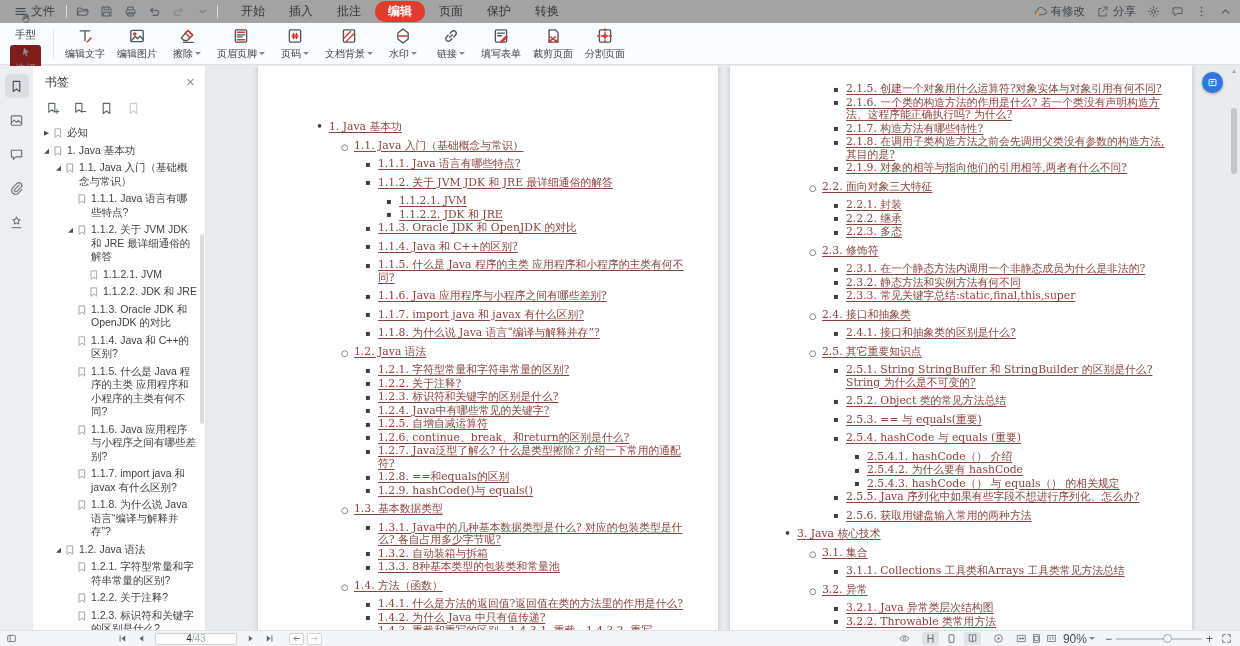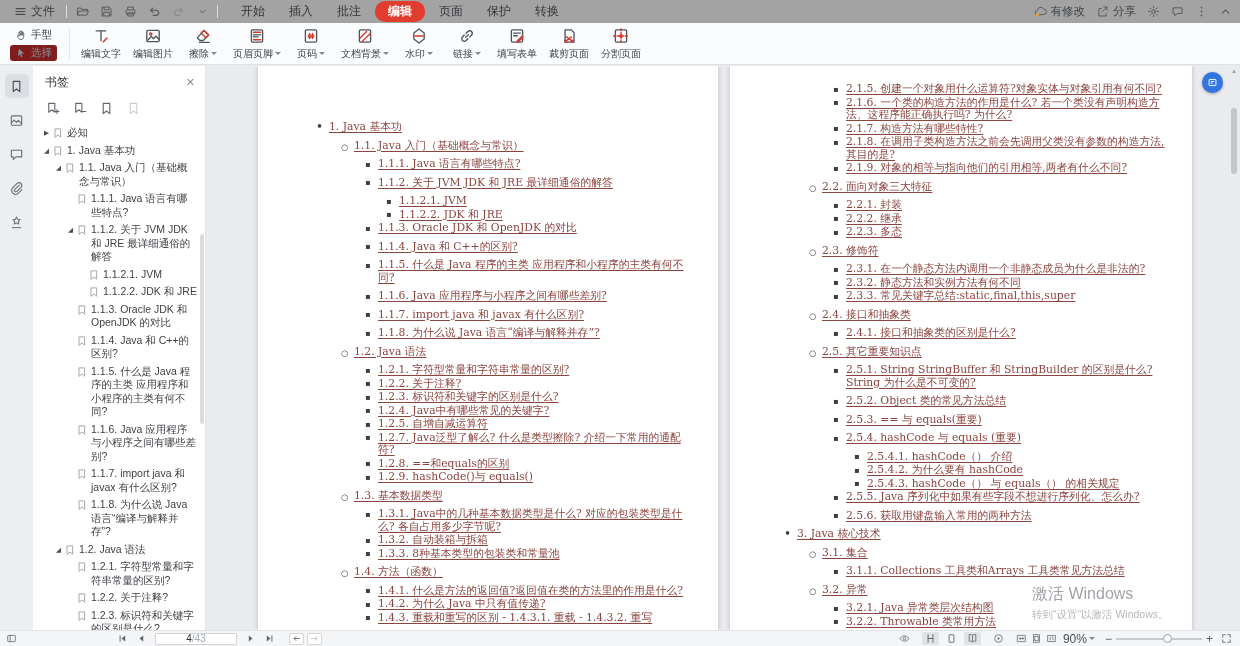--- a/index.html
+++ b/index.html
@@ -21,21 +21,21 @@
   .tabs{display:flex;align-items:center;margin-left:6px;height:100%;}
   .tab{padding:2px 12px;cursor:pointer;color:#33363a;font-size:12px;}
   .tab.active{background:#e23c2f;color:#fff;border-radius:10px;padding:2px 13px;margin:0 2px;font-weight:bold;}
   .tb-right{margin-left:auto;display:flex;align-items:center;gap:11px;color:#3e4247;font-size:11.5px;}
   .tb-right .item{display:flex;align-items:center;gap:4px;cursor:pointer;}
   .tb-right svg{width:13px;height:13px;color:#55595e;}
 
   
   .ribbon{position:absolute;top:23px;left:0;right:0;height:42px;background:#fbfcfd;border-bottom:1px solid #dfe1e4;display:flex;align-items:center;padding:0 4px;}
   .mode-col{display:flex;flex-direction:column;gap:2px;padding:0 6px;}
-  .mode-row{display:flex;align-items:center;gap:4px;font-size:10.5px;color:#3e4144;padding:1px 5px;border-radius:3px;cursor:pointer;}
+  .mode-row{display:flex;align-items:center;gap:4px;font-size:10.5px;color:#3e4144;padding:1px 5px;border-radius:3px;cursor:pointer;flex-direction:column;}
   .mode-row svg{width:12px;height:12px;color:#53575c;}
   .mode-row.sel{background:#7f1d1d;color:#8a8e93;}
   .mode-row.sel svg{color:#8a8e93;}
   .rdiv{width:1px;height:30px;background:#e4e6e9;margin:0 6px;}
   .tbtns{display:flex;align-items:flex-start;gap:2px;}
   .tbtn{display:flex;flex-direction:column;align-items:center;justify-content:center;min-width:46px;height:38px;gap:2px;border-radius:3px;cursor:pointer;padding:0 5px;}
   .tbtn svg{width:18px;height:18px;color:#50555b;}
   .tbtn .lab{font-size:10px;color:#3e4144;display:flex;align-items:center;gap:1px;white-space:nowrap;}
   .ddc{width:0;height:0;border-left:3px solid transparent;border-right:3px solid transparent;border-top:3.5px solid #85898e;margin-left:1px;}
 
@@ -559,20 +559,21 @@
             <div class="ti l3 sp-l">1.1.5. 什么是 Java 程序的主类 应用程序和小程序的主类有何不同?</div>
             <div class="ti l3 sp-l">1.1.6. Java 应用程序与小程序之间有哪些差别?</div>
             <div class="ti l3 sp-l">1.1.7. import java 和 javax 有什么区别?</div>
             <div class="ti l3 sp-l">1.1.8. 为什么说 Java 语言“编译与解释并存”?</div>
             <div class="ti l2 sp-l">1.2. Java 语法</div>
             <div class="ti l3 sp-l">1.2.1. 字符型常量和字符串常量的区别?</div>
             <div class="ti l3 sp-t">1.2.2. 关于注释?</div>
             <div class="ti l3 sp-t">1.2.3. 标识符和关键字的区别是什么?</div>
             <div class="ti l3 sp-t">1.2.4. Java中有哪些常见的关键字?</div>
             <div class="ti l3 sp-t">1.2.5. 自增自减运算符</div>
+            <div class="ti l3 sp-t">1.2.6. continue、break、和return的区别是什么?</div>
             <div class="ti l3 sp-t">1.2.7. Java泛型了解么? 什么是类型擦除? 介绍一下常用的通配符?</div>
             <div class="ti l3 sp-t">1.2.8. ==和equals的区别</div>
             <div class="ti l3 sp-t">1.2.9. hashCode()与 equals()</div>
             <div class="ti l2 sp-l">1.3. 基本数据类型</div>
             <div class="ti l3 sp-l">1.3.1. Java中的几种基本数据类型是什么? 对应的包装类型是什么? 各自占用多少字节呢?</div>
             <div class="ti l3 sp-t">1.3.2. 自动装箱与拆箱</div>
             <div class="ti l3 sp-t">1.3.3. 8种基本类型的包装类和常量池</div>
             <div class="ti l2 sp-l">1.4. 方法（函数）</div>
             <div class="ti l3 sp-l">1.4.1. 什么是方法的返回值?返回值在类的方法里的作用是什么?</div>
             <div class="ti l3 sp-t">1.4.2. 为什么 Java 中只有值传递?</div>
@@ -608,24 +609,20 @@
             <div class="ti l3 sp-l">2.5.6. 获取用键盘输入常用的两种方法</div>
             <div class="ti l1 sp-l">3. Java 核心技术</div>
             <div class="ti l2 sp-l">3.1. 集合</div>
             <div class="ti l3 sp-l">3.1.1. Collections 工具类和Arrays 工具类常见方法总结</div>
             <div class="ti l2 sp-l">3.2. 异常</div>
             <div class="ti l3 sp-l">3.2.1. Java 异常类层次结构图</div>
             <div class="ti l3 sp-t">3.2.2. Throwable 类常用方法</div>
             <div class="ti l3 sp-t mono">3.2.3. try-catch-finally</div>
           </div>
       </div>
-      <div class="wm">
-        <div class="l1">激活 Windows</div>
-        <div class="l2">转到“设置”以激活 Windows。</div>
-      </div>
       <div class="floatbtn">
         <svg class="i" viewBox="0 0 16 16" fill="none" stroke="currentColor" stroke-width="1.4" stroke-linejoin="round">
             <rect x="3" y="3.5" width="10" height="9" rx="1"></rect>
             <path d="M5.5 6.5h5M5.5 9h3"></path>
           </svg>
       </div>
       <div class="cscroll-up">▲</div>
       <div class="cscroll"></div>
     </div>
   </div>

